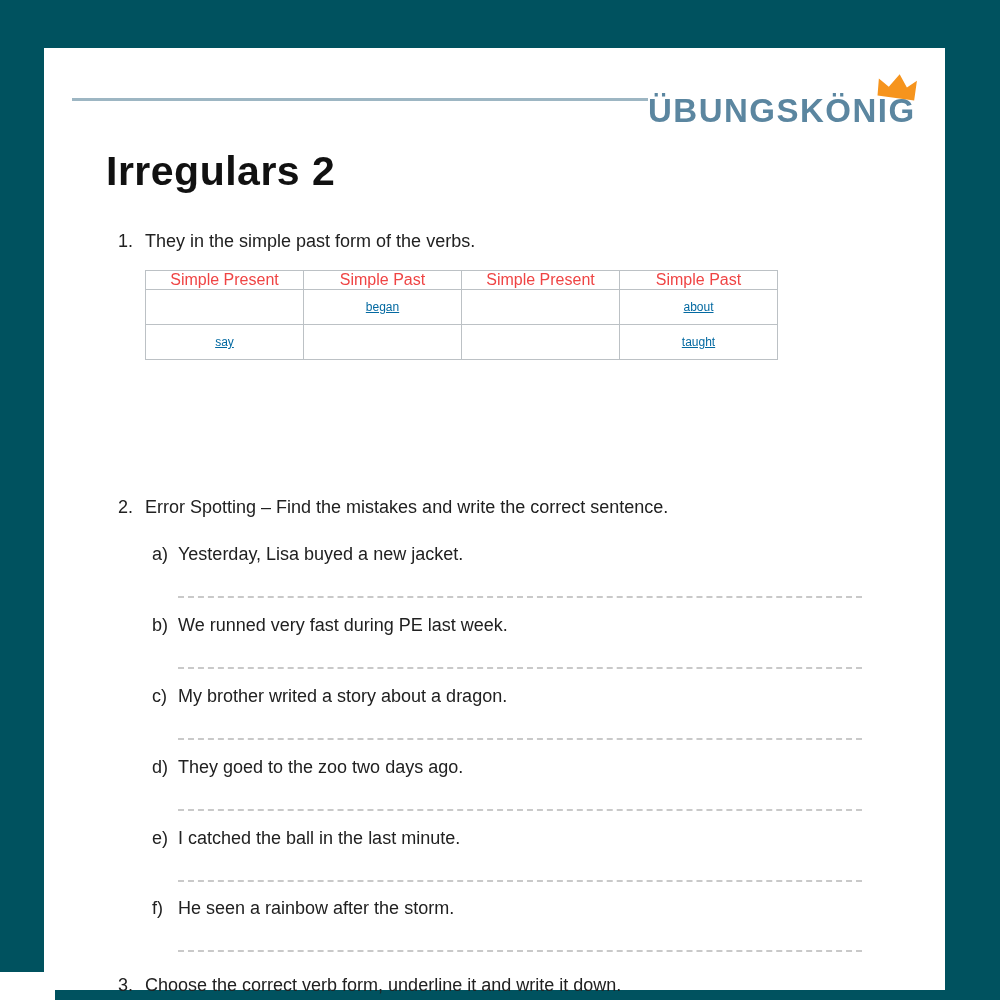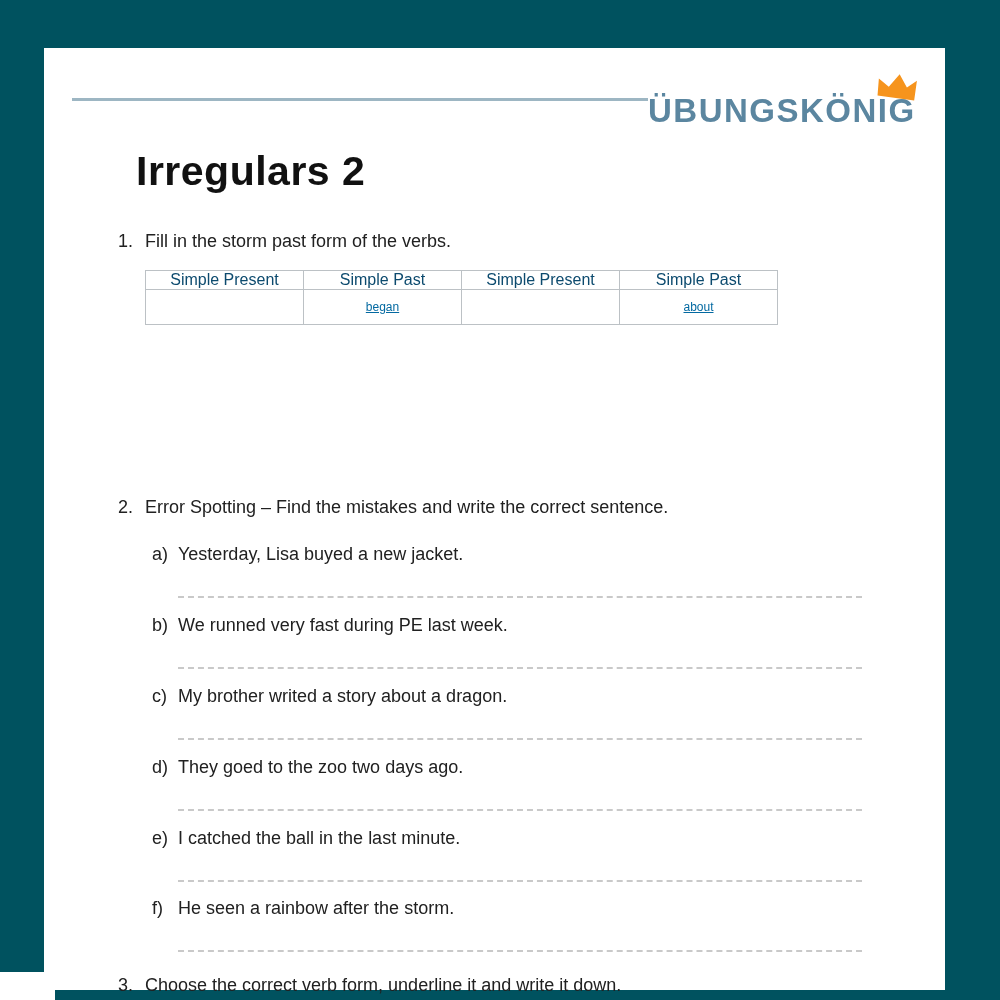--- a/index.html
+++ b/index.html
@@ -13,33 +13,33 @@
   .frame-right  { position: absolute; left: 945px; top: 48px; width: 55px; height: 948px; background: #00525f; }
   .frame-bottom { position: absolute; left: 55px; top: 990px; width: 945px; height: 10px; background: #00525f; }
 
   
   .header-rule { position: absolute; left: 72px; top: 98px; width: 576px; height: 3px; background: #9db6c3; }
   .logo { position: absolute; left: 648px; top: 92px; font-size: 33px; font-weight: bold;
           letter-spacing: 1.5px; color: #5b86a0; }
   .crown { position: absolute; left: 876px; top: 72px; width: 42px; height: 28px; transform: rotate(8deg); }
 
   
-  .title { position: absolute; left: 136px; top: 148px; font-size: 41px; font-weight: 600; color: #111; letter-spacing: 0.5px; }
+  .title { position: absolute; left: 106px; top: 148px; font-size: 41px; font-weight: 600; color: #111; letter-spacing: 0.5px; }
 
   
   .ex-head { position: absolute; left: 118px; font-size: 18px; color: #212121; display: flex; }
   .ex-num { width: 27px; flex: 0 0 27px; }
   .ex1-head { top: 231px; }
   .ex2-head { top: 497px; }
   .ex3-head { top: 975px; }
 
   
   .verb-table { position: absolute; left: 145px; top: 270px; width: 633px; border-collapse: collapse; table-layout: fixed; }
   .verb-table th, .verb-table td { border: 1px solid #bcc1c5; text-align: center; font-weight: normal; }
-  .verb-table th { height: 18px; font-size: 16px; color: #0c4a6e; }
+  .verb-table th { height: 18px; font-size: 16px; color: #ef4444; }
   .verb-table td { height: 35px; font-size: 12px; color: #0369a1; text-decoration: underline; }
 
   
   .item { position: absolute; left: 152px; font-size: 18px; color: #212121; display: flex; }
   .item-letter { width: 26px; flex: 0 0 26px; }
   .ans-line { position: absolute; left: 178px; width: 684px; height: 0; border-bottom: 2px dashed #c9c9c9; }
 </style>
 </head>
 <body>
 
@@ -53,36 +53,42 @@
   <div class="header-rule"></div>
   <div class="logo">ÜBUNGSKÖNIG</div>
   <svg class="crown" viewBox="0 0 42 28">
     <path d="M3 26 L2 9 L13 16 L22 2 L31 14 L40 6 L40 26 Z" fill="#f6941d"></path>
   </svg>
 
   <div class="title">Irregulars 2</div>
 
   <div class="ex-head ex1-head">
     <span class="ex-num">1.</span>
-    <span>Fill in the storm past form of the verbs.</span>
+    <span>They in the simple past form of the verbs.</span>
   </div>
 
   <table class="verb-table">
     <tbody>
         <tr>
       <th>Simple Present</th>
       <th>Simple Past</th>
       <th>Simple Present</th>
       <th>Simple Past</th>
     </tr>
     <tr>
       <td></td>
       <td>began</td>
       <td></td>
       <td>about</td>
+    </tr>
+    <tr>
+      <td>say</td>
+      <td></td>
+      <td></td>
+      <td>taught</td>
     </tr>
   </tbody>
     </table>
 
   <div class="ex-head ex2-head">
     <span class="ex-num">2.</span>
     <span>Error Spotting – Find the mistakes and write the correct sentence.</span>
   </div>
 
   <div class="item" style="top:544px">

